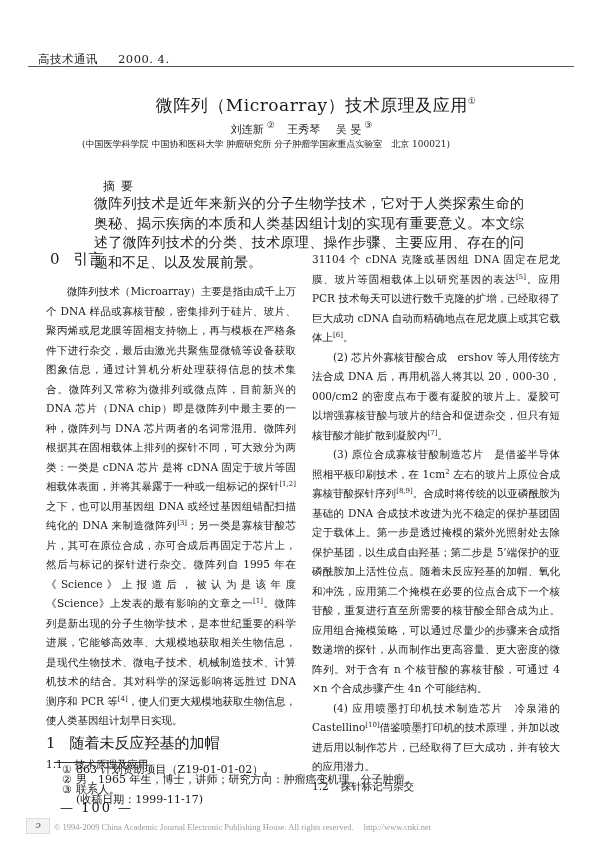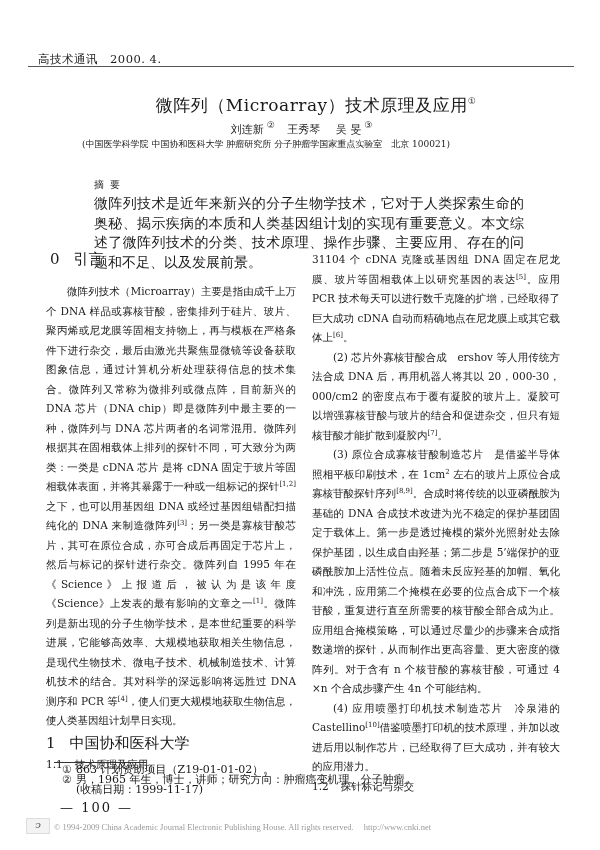--- a/index.html
+++ b/index.html
@@ -1,27 +1,27 @@
 <!DOCTYPE html>
 <html><head>
   <meta charset="utf-8">
   <style>
     html, body { margin: 0; padding: 0; background: #ffffff; }
     body { width: 600px; height: 850px; position: relative; overflow: hidden;
       font-family: "DejaVu Serif", "Liberation Serif", serif; color: #1a1a1a; }
     .abs { position: absolute; }
     .running-head { left: 38px; top: 52px; font-size: 11.5px; letter-spacing: 0.5px; }
-    .running-head .issue { margin-left: 12px; }
+    .running-head .issue { margin-left: 20px; }
     .head-rule { left: 28px; top: 66px; width: 546px; height: 1px; background: #555; }
     .title { left: 16px; width: 600px; top: 94px; text-align: center; font-size: 17px; letter-spacing: 0.5px; }
     .title sup, .authors sup { font-size: 9px; vertical-align: super; }
     .authors { left: 0; width: 600px; top: 120px; text-align: center; font-size: 11px; }
     .authors span { margin: 0 3px; text-align: center; }
     .affil { left: 0; width: 532px; top: 138px; text-align: center; font-size: 9px; }
-    .abs-label { left: 94px; top: 178px; font-size: 10px; letter-spacing: 6px; }
+    .abs-label { left: 103px; top: 178px; font-size: 12px; letter-spacing: 6px; }
     .abs-text { left: 94px; top: 194px; width: 430px; font-size: 14px; line-height: 19.5px; text-align: justify; }
     .col { font-size: 10.5px; line-height: 19.5px; text-align: justify; }
     .col-left { left: 46px; top: 282px; width: 250px; }
     .col-right { left: 312px; top: 250px; width: 248px; }
     .col p { margin: 0; text-indent: 2em; }
     .col p.noind { text-indent: 0; }
     .col sup { font-size: 7px; line-height: 0; }
     .sec-h { left: 50px; top: 250px; font-size: 15px; }
     .sec-h .num, .sec1 .num { margin-right: 14px; }
     .sec1 { font-size: 15px; margin: 6px 0 4px 0; text-indent: 0 !important; line-height: 24px; }
@@ -59,36 +59,37 @@
 
 <div class="abs abs-label">摘要</div>
 <div class="abs abs-text">微阵列技术是近年来新兴的分子生物学技术，它对于人类探索生命的奥秘、揭示疾病的本质和人类基因组计划的实现有重要意义。本文综述了微阵列技术的分类、技术原理、操作步骤、主要应用、存在的问题和不足、以及发展前景。</div>
 
 <div class="abs sec-h">
   <span class="num">0</span><span>引言</span>
 </div>
 
 <div class="abs col col-left">
   <p><span>微阵列技术（Microarray）主要是指由成千上万个 DNA 样品或寡核苷酸，密集排列于硅片、玻片、聚丙烯或尼龙膜等固相支持物上，再与模板在严格条件下进行杂交，最后由激光共聚焦显微镜等设备获取图象信息，通过计算机分析处理获得信息的技术集合。微阵列又常称为微排列或微点阵，目前新兴的 DNA 芯片（DNA chip）即是微阵列中最主要的一种，微阵列与 DNA 芯片两者的名词常混用。微阵列根据其在固相载体上排列的探针不同，可大致分为两类：一类是 cDNA 芯片 是将 cDNA 固定于玻片等固相载体表面，并将其暴露于一种或一组标记的探针</span><sup>[1,2]</sup><span>之下，也可以用基因组 DNA 或经过基因组错配扫描纯化的 DNA 来制造微阵列</span><sup>[3]</sup><span>；另一类是寡核苷酸芯片，其可在原位合成，亦可合成后再固定于芯片上，然后与标记的探针进行杂交。微阵列自 1995 年在《Science》上报道后，被认为是该年度《Science》上发表的最有影响的文章之一</span><sup>[1]</sup><span>。微阵列是新出现的分子生物学技术，是本世纪重要的科学进展，它能够高效率、大规模地获取相关生物信息，是现代生物技术、微电子技术、机械制造技术、计算机技术的结合。其对科学的深远影响将远胜过 DNA 测序和 PCR 等</span><sup>[4]</sup><span>，使人们更大规模地获取生物信息，使人类基因组计划早日实现。</span></p>
-  <p class="sec1"><span class="num">1</span><span>中国协和医科大学</span></p>
+  <p class="sec1"><span class="num">1</span><span>随着未反应羟基的加帽</span></p>
   <p class="subsec"><span class="num">1.1</span><span>技术原理及应用</span></p>
 </div>
 
 <div class="abs col col-right">
   <p class="noind"><span>31104 个 cDNA 克隆或基因组 DNA 固定在尼龙膜、玻片等固相载体上以研究基因的表达</span><sup>[5]</sup><span>。应用 PCR 技术每天可以进行数千克隆的扩增，已经取得了巨大成功 cDNA 自动而精确地点在尼龙膜上或其它载体上</span><sup>[6]</sup><span>。</span></p>
   <p><span>(2) 芯片外寡核苷酸合成　ershov 等人用传统方法合成 DNA 后，再用机器人将其以 20，000-30，000/cm2 的密度点布于覆有凝胶的玻片上。凝胶可以增强寡核苷酸与玻片的结合和促进杂交，但只有短核苷酸才能扩散到凝胶内</span><sup>[7]</sup><span>。</span></p>
   <p><span>(3) 原位合成寡核苷酸制造芯片　是借鉴半导体照相平板印刷技术，在 1cm</span><sup>2</sup><span> 左右的玻片上原位合成寡核苷酸探针序列</span><sup>[8,9]</sup><span>。合成时将传统的以亚磷酰胺为基础的 DNA 合成技术改进为光不稳定的保护基团固定于载体上。第一步是透过掩模的紫外光照射处去除保护基团，以生成自由羟基；第二步是 5’端保护的亚磷酰胺加上活性位点。随着未反应羟基的加帽、氧化和冲洗，应用第二个掩模在必要的位点合成下一个核苷酸，重复进行直至所需要的核苷酸全部合成为止。应用组合掩模策略，可以通过尽量少的步骤来合成指数递增的探针，从而制作出更高容量、更大密度的微阵列。对于含有 n 个核苷酸的寡核苷酸，可通过 4 ×n 个合成步骤产生 4n 个可能结构。</span></p>
   <p><span>(4) 应用喷墨打印机技术制造芯片　冷泉港的 Castellino</span><sup>[10]</sup><span>借鉴喷墨打印机的技术原理，并加以改进后用以制作芯片，已经取得了巨大成功，并有较大的应用潜力。</span></p>
   <p class="subsec"><span class="num">1.2</span><span>探针标记与杂交</span></p>
 </div>
 
 <div class="abs foot-rule"></div>
 <div class="abs footnotes">
   <div><span class="mk">①</span><span>863 计划资助项目（Z19-01-01-02）。</span></div>
   <div><span class="mk">②</span><span>男，1965 年生，博士，讲师；研究方向：肿瘤癌变机理、分子肿瘤。</span></div>
+  <div><span class="mk">③</span><span>联系人。</span></div>
   <div class="recv">(收稿日期：1999-11-17)</div>
 </div>
 
 <div class="abs pageno">— 100 —</div>
 
 <div class="abs cnki-logo">ↄ</div>
 <div class="abs copyright">
   <span>© 1994-2009 China Academic Journal Electronic Publishing House. All rights reserved.</span><span class="url">http://www.cnki.net</span>
 </div>
 

